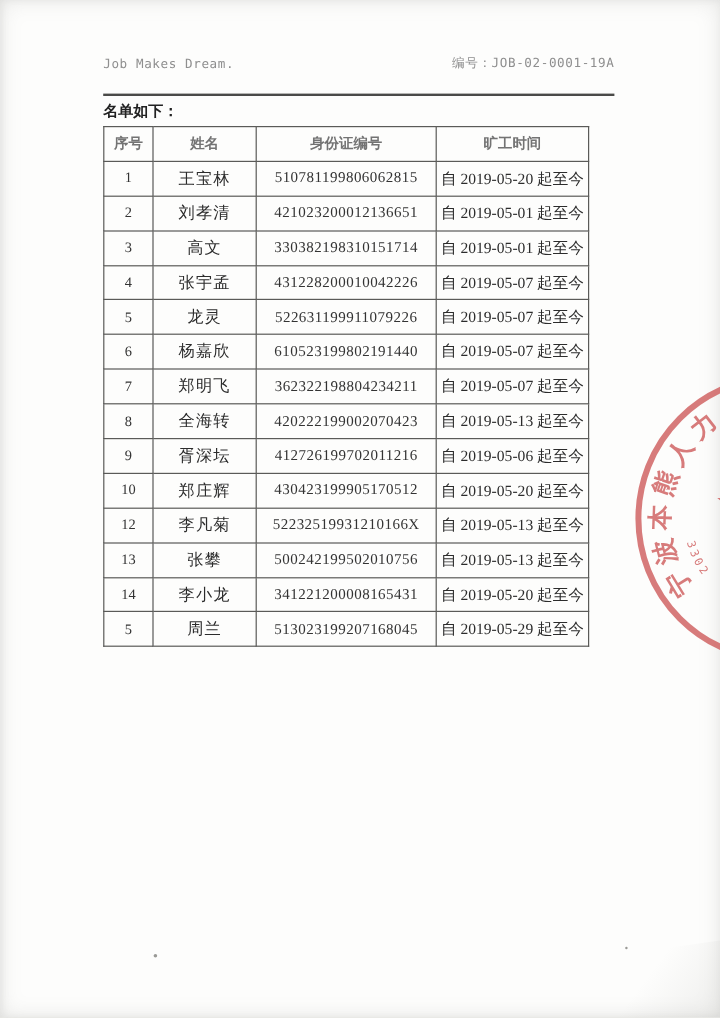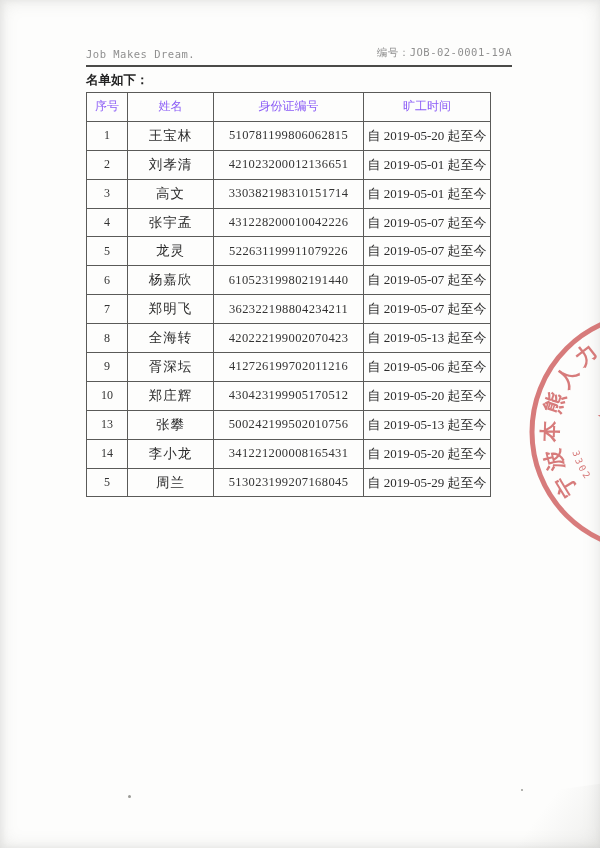--- a/index.html
+++ b/index.html
@@ -6,41 +6,41 @@
   .page{
     position:relative;width:600px;height:848px;margin:0 auto;
     background:#fdfdfc;overflow:hidden;
     box-shadow:inset 0 0 18px rgba(120,120,115,.18), inset 2px 0 6px rgba(150,150,145,.12);
     font-family:"Liberation Serif","DejaVu Serif",serif;color:#2d2d2d;
   }
   .doc-header{
     margin:46px 88px 0 86px;display:flex;justify-content:space-between;align-items:flex-end;
     font-family:"DejaVu Sans Mono","Liberation Mono",monospace;
     font-size:10.5px;color:#8f8f8f;letter-spacing:.5px;
-    border-bottom:2px solid #4a4a48;padding-bottom:5px;
+    border-bottom:2px solid #4a4a48;padding-bottom:18px;
   }
   .doc-title{
     margin-top:36px;text-align:center;font-size:26px;font-weight:600;
     letter-spacing:4px;color:#242424;line-height:40px;
   }
   .doc-body{
     margin:40px 88px 0 86px;font-size:15px;line-height:30.5px;
     text-align:justify;text-indent:2em;color:#2e2e2e;
   }
   .list-label{
     margin:4px 88px 0 86px;font-size:12.5px;font-weight:bold;line-height:18px;color:#222;
   }
   table.roster{
     margin:3px 0 0 86px;border-collapse:collapse;table-layout:fixed;width:404px;
   }
   table.roster th,table.roster td{
     border:1px solid #5a5a58;text-align:center;vertical-align:middle;
     height:27.9px;padding:0;overflow:hidden;white-space:nowrap;
   }
-  table.roster th{font-size:12px;font-weight:normal;color:#8b5cf6;border-radius:14px;}
+  table.roster th{font-size:12px;font-weight:bold;color:#737373;border-radius:14px;}
   table.roster col.w0{width:41px}
   table.roster col.w1{width:86px}
   table.roster col.w2{width:150px}
   table.roster col.w3{width:127px}
   td.c0{font-size:12px;color:#333;}
   td.c1{font-size:13.5px;color:#2c2c2c;letter-spacing:1px;}
   td.c2{font-size:12.5px;color:#333;letter-spacing:.4px;font-family:Liberation Serif, serif;}
   td.c3{font-size:13px;color:#2c2c2c;margin-top:19px;}
   .stamp-svg{position:absolute;left:0;top:0;pointer-events:none;filter:blur(.4px);}
   .speck{position:absolute;background:#9a9a96;border-radius:50%;}
@@ -136,20 +136,26 @@
           <td class="c2">412726199702011216</td>
           <td class="c3">自 2019-05-06 起至今</td>
         </tr>
         <tr>
           <td class="c0">10</td>
           <td class="c1">郑庄辉</td>
           <td class="c2">430423199905170512</td>
           <td class="c3">自 2019-05-20 起至今</td>
         </tr>
         <tr>
+          <td class="c0">12</td>
+          <td class="c1">李凡菊</td>
+          <td class="c2">52232519931210166X</td>
+          <td class="c3">自 2019-05-13 起至今</td>
+        </tr>
+        <tr>
           <td class="c0">13</td>
           <td class="c1">张攀</td>
           <td class="c2">500242199502010756</td>
           <td class="c3">自 2019-05-13 起至今</td>
         </tr>
         <tr>
           <td class="c0">14</td>
           <td class="c1">李小龙</td>
           <td class="c2">341221200008165431</td>
           <td class="c3">自 2019-05-20 起至今</td>

